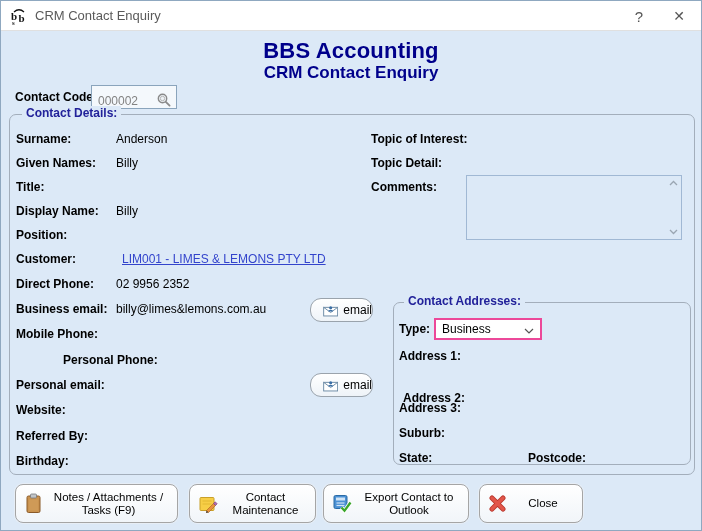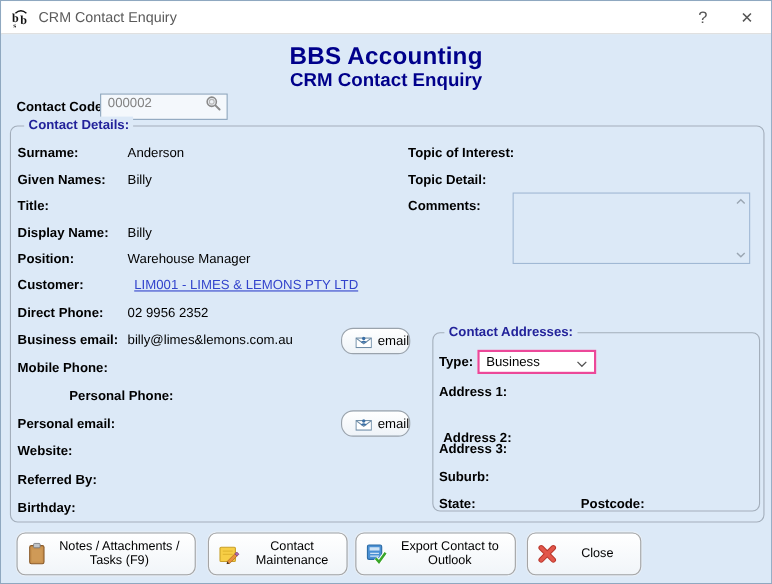--- a/index.html
+++ b/index.html
@@ -41,23 +41,23 @@
   .h2 { position:absolute; left:0; top:31px; width:100%; text-align:center;
         font-size:17px; font-weight:bold; color:#00008b; }
 
   .lbl { font-size:12px; font-weight:bold; color:#000; white-space:nowrap; }
   .val { font-size:12px; color:#000; white-space:nowrap; }
 
   .abs { position:absolute; }
 
   
   .code-input {
-    position:absolute; left:90px; top:53px; width:116px; height:24px;
+    position:absolute; left:90px; top:53px; width:86px; height:24px;
     background:#f4f8fc; border:1px solid #8aa4bc;
-    display:flex; align-items:flex-start;
+    display:flex; align-items:flex-end;
   }
   .code-input .code-val { font-size:12px; color:#838383; padding-left:6px; flex:1; }
   .code-input svg { margin-right:4px; }
 
   
   .groupbox {
     position:absolute; border:1px solid #a3aebb; border-radius:7px;
     background:transparent;
   }
   .groupbox .legend {
@@ -153,21 +153,20 @@
     <span class="lbl abs" style="left:15px; top:124px;">Given Names:</span>
     <span class="val abs" style="left:115px; top:124px;">Billy</span>
 
     <span class="lbl abs" style="left:15px; top:148px;">Title:</span>
     <span class="val abs" style="left:115px; top:148px;"></span>
 
     <span class="lbl abs" style="left:15px; top:172px;">Display Name:</span>
     <span class="val abs" style="left:115px; top:172px;">Billy</span>
 
     <span class="lbl abs" style="left:15px; top:196px;">Position:</span>
-    <span class="val abs" style="left:115px; top:196px;">Warehouse Manager</span>
 
     <span class="lbl abs" style="left:15px; top:220px;">Customer:</span>
     <a class="link abs" style="left:121px; top:220px;" href="#">LIM001 - LIMES &amp; LEMONS PTY LTD</a>
 
     <span class="lbl abs" style="left:15px; top:245px;">Direct Phone:</span>
     <span class="val abs" style="left:115px; top:245px;">02 9956 2352</span>
 
     <span class="lbl abs" style="left:15px; top:270px;">Business email:</span>
     <span class="val abs" style="left:115px; top:270px;">billy@limes&amp;lemons.com.au</span>
 

